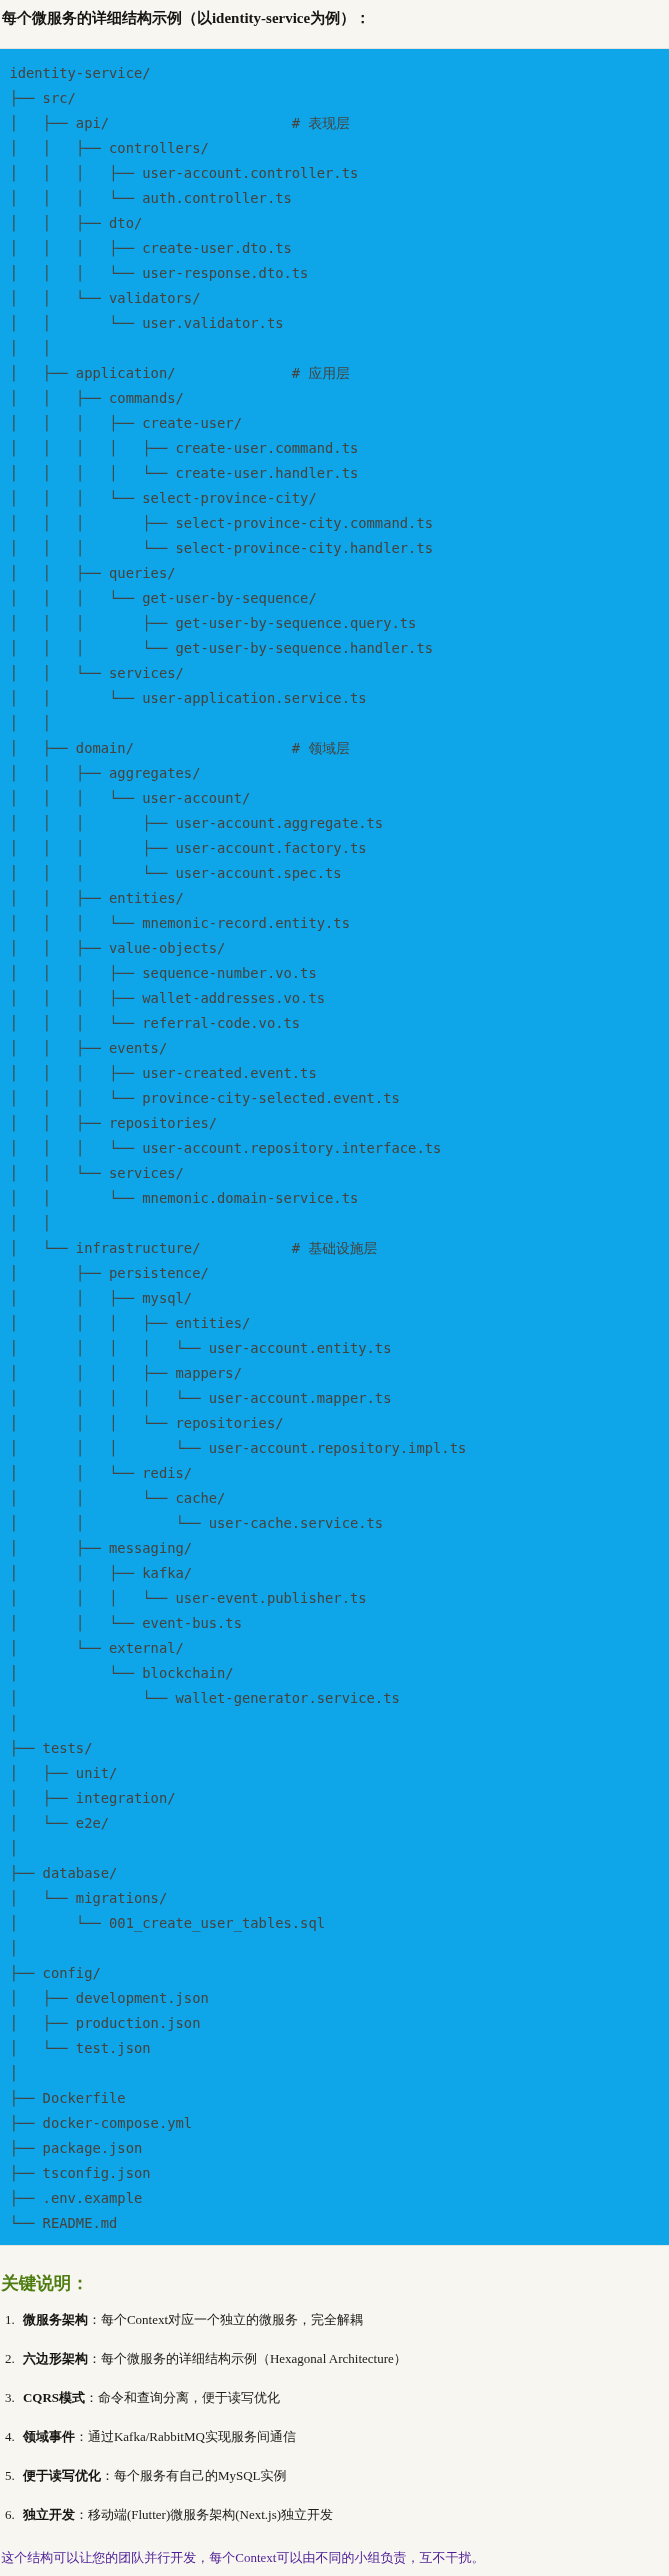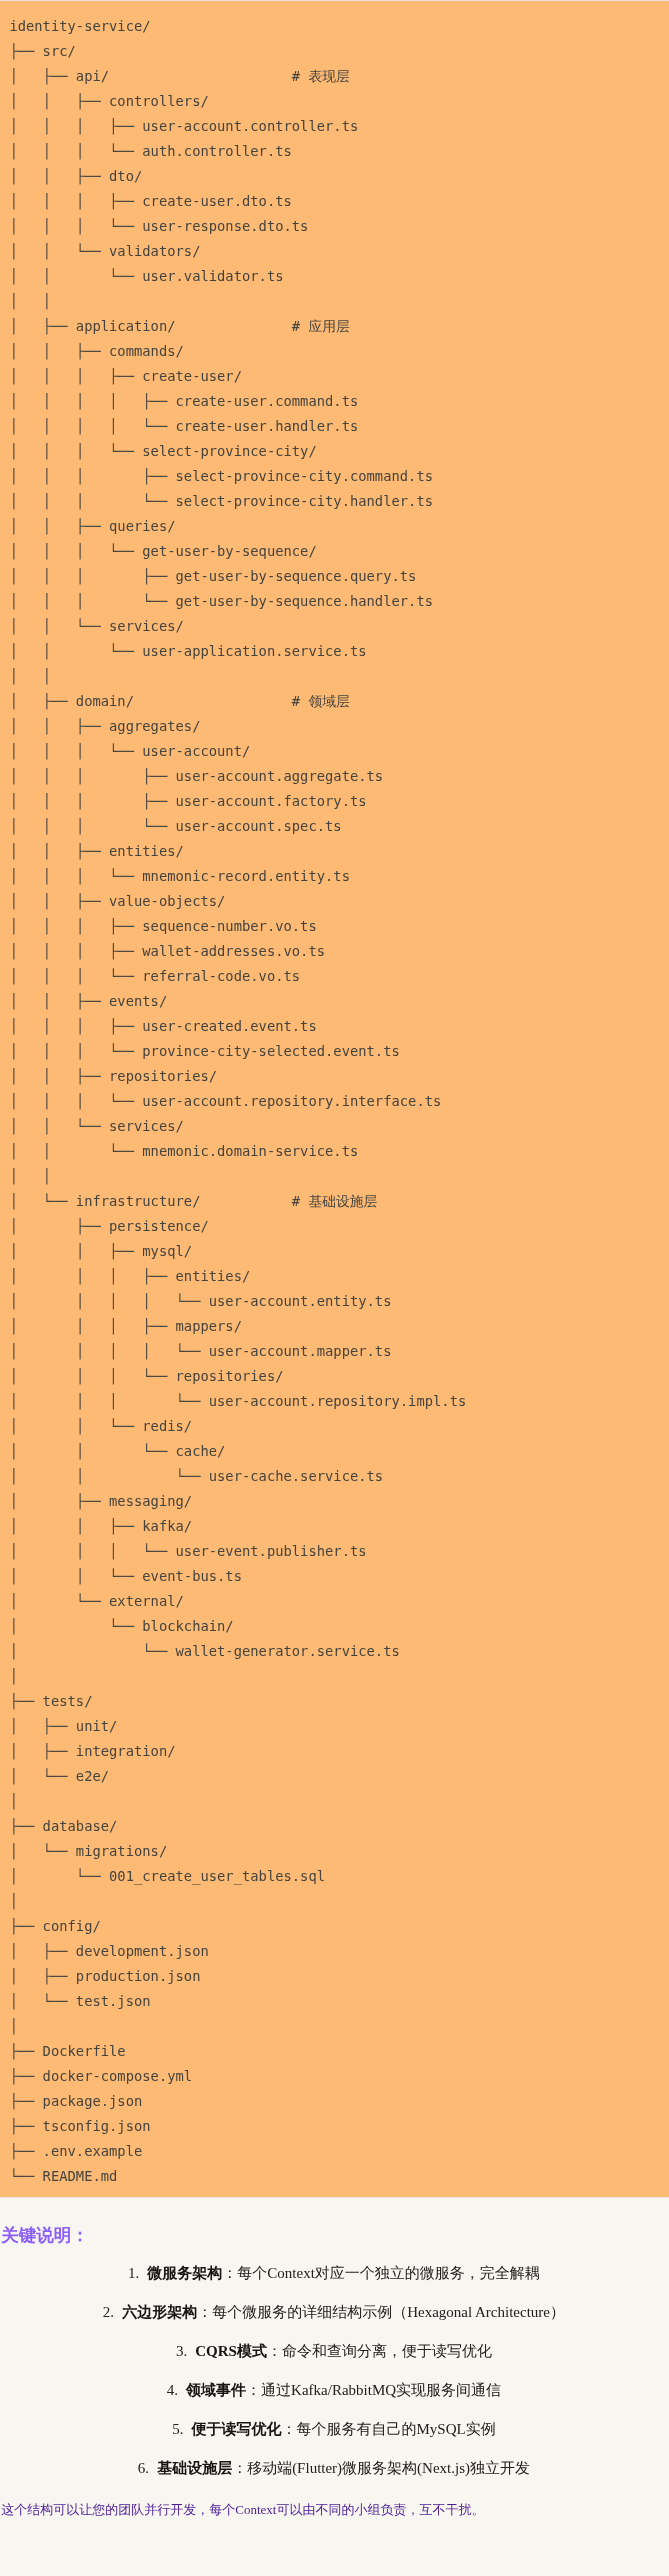--- a/index.html
+++ b/index.html
@@ -17,65 +17,65 @@
     margin: 0 0 19px 0;
     padding: 8.1px 3.8px 0 1.9px;
     font-size: 15px;
     line-height: 20.6px;
     font-weight: bold;
     color: #161512;
     font-family: "Liberation Serif", "DejaVu Serif", serif;
   }
 
   .codeblock {
-    background: #fdba74;
+    background: #0ea5e9;
     border-top: 0.6px solid #e5e3db;
     border-bottom: 0.6px solid #e5e3db;
   }
   .tree {
     margin: 0;
     padding: 12.5px 6.3px 8.8px 9.4px;
     font-family: "DejaVu Sans Mono", "Liberation Mono", monospace;
     font-size: 13.8px;
     line-height: 25px;
     color: #45433e;
     white-space: pre;
     overflow: hidden;
   }
 
   .notes { padding: 0 6.3px 11.3px 1.3px; }
   .notes-heading {
     margin: 26px 0 17px 0;
     font-size: 17.5px;
     line-height: 22.5px;
     font-weight: bold;
-    color: #8b5cf6;
+    color: #4d7c0f;
   }
   .note-item {
     margin: 0 0 21px 3.8px;
-    font-size: 15px;
+    font-size: 13px;
     line-height: 18px;
     color: #21201c;
-    text-align: center;
   }
   .note-num { display: inline-block; margin-right: 8.1px; }
   .note-term { font-weight: bold; color: #161512; }
   .note-sep { }
   .closing-paragraph {
     margin: 24.4px 0 0 0;
     font-size: 13px;
     line-height: 18px;
     color: #4c1d95;
   }
 </style>
 </head>
 <body>
 
 <div class="doc">
 
+  <h2 class="page-title">每个微服务的详细结构示例（以identity-service为例）：</h2>
 
   <div class="codeblock">
     <pre class="tree">identity-service/
 ├── src/
 │   ├── api/                      # 表现层
 │   │   ├── controllers/
 │   │   │   ├── user-account.controller.ts
 │   │   │   └── auth.controller.ts
 │   │   ├── dto/
 │   │   │   ├── create-user.dto.ts
@@ -178,20 +178,20 @@
 
     <div class="note-item">
       <span class="note-num">4.</span><span class="note-term">领域事件</span><span class="note-sep">：</span><span class="note-desc">通过Kafka/RabbitMQ实现服务间通信</span>
     </div>
 
     <div class="note-item">
       <span class="note-num">5.</span><span class="note-term">便于读写优化</span><span class="note-sep">：</span><span class="note-desc">每个服务有自己的MySQL实例</span>
     </div>
 
     <div class="note-item">
-      <span class="note-num">6.</span><span class="note-term">基础设施层</span><span class="note-sep">：</span><span class="note-desc">移动端(Flutter)微服务架构(Next.js)独立开发</span>
+      <span class="note-num">6.</span><span class="note-term">独立开发</span><span class="note-sep">：</span><span class="note-desc">移动端(Flutter)微服务架构(Next.js)独立开发</span>
     </div>
 
     <p class="closing-paragraph">这个结构可以让您的团队并行开发，每个Context可以由不同的小组负责，互不干扰。</p>
 
   </div>
 </div>
 
 
 </body></html>

